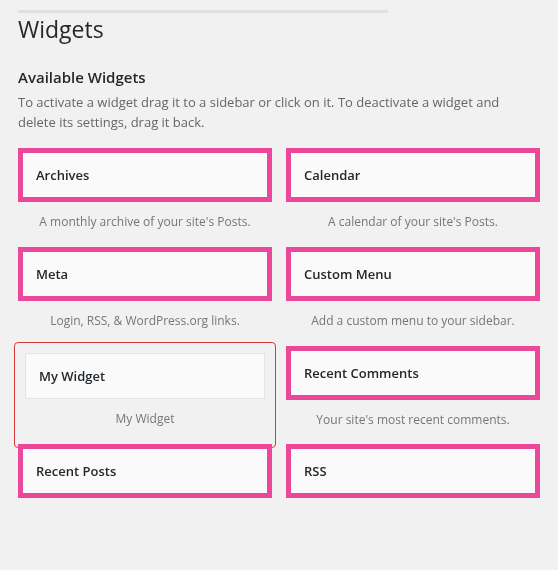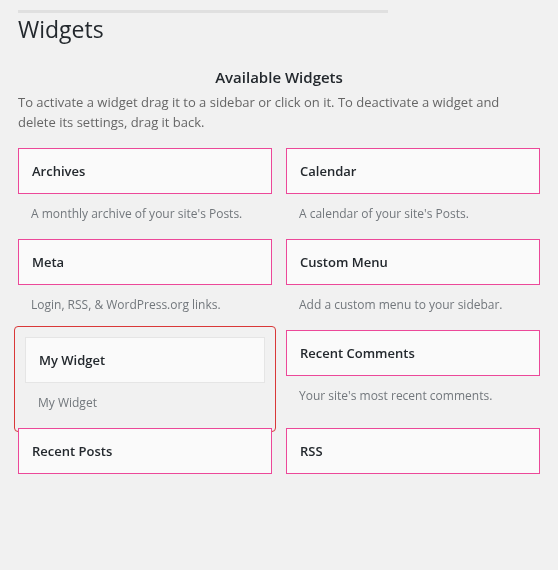--- a/index.html
+++ b/index.html
@@ -18,51 +18,51 @@
       font-size: 23px;
       font-weight: 400;
       color: #23282d;
       margin-bottom: 22px;
     }
     .section-title {
       font-size: 15px;
       font-weight: 600;
       color: #23282d;
       margin-bottom: 6px;
-      text-align: center;
     }
     .section-desc {
       font-size: 13px;
       color: #666;
       line-height: 1.5;
       margin-bottom: 16px;
     }
     .widgets-grid {
       display: grid;
       grid-template-columns: 1fr 1fr;
       column-gap: 14px;
       row-gap: 0;
     }
     .widget-item {
       margin-bottom: 0;
     }
     .widget-title {
       background: #fafafa;
-      border: 1px solid #ec4899;
+      border: 5px solid #ec4899;
       padding: 13px 13px;
       font-size: 13px;
       font-weight: 600;
       color: #23282d;
       cursor: move;
     }
     .widget-desc {
       font-size: 12px;
       color: #72777c;
       padding: 12px 13px 16px 13px;
       line-height: 1.4;
+      text-align: center;
     }
     .highlight-wrap {
       border: 1px solid #d93838;
       border-radius: 4px;
       padding: 10px;
       margin: -4px;
     }
     .highlight-wrap .widget-title {
       border: 1px solid #e5e5e5;
     }

